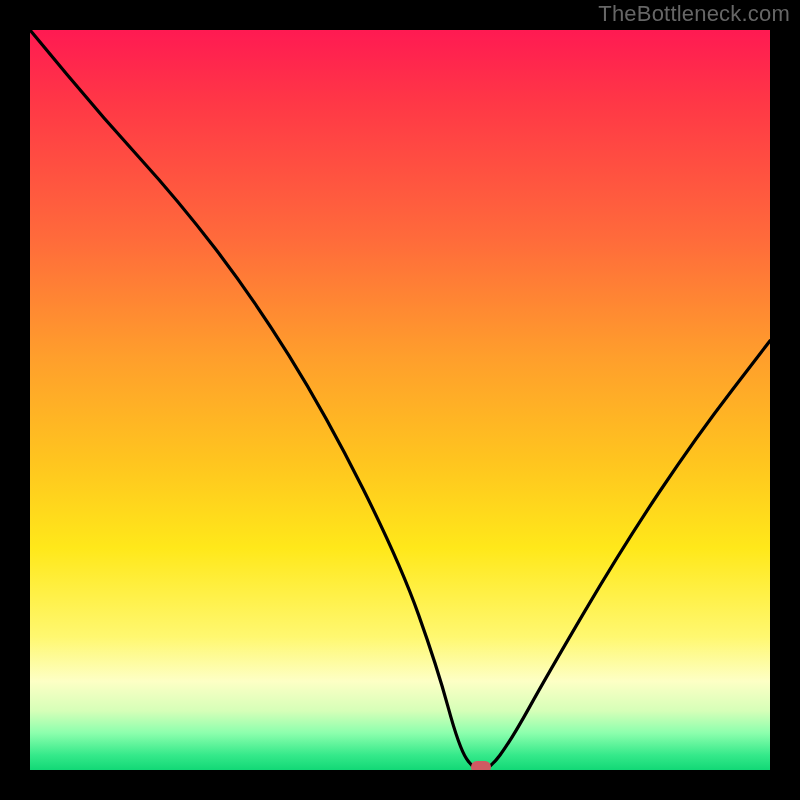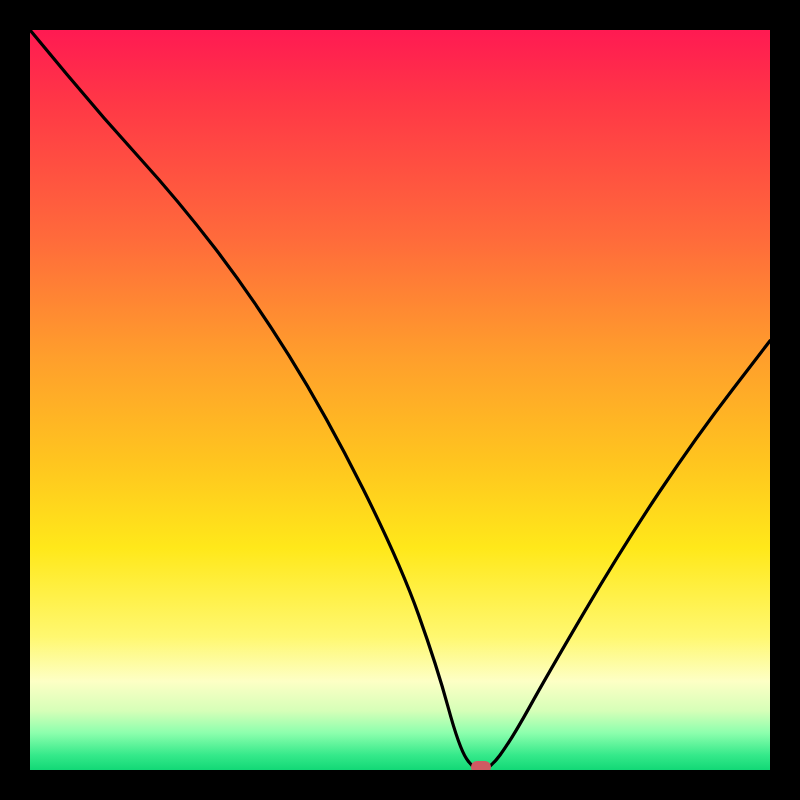--- a/index.html
+++ b/index.html
@@ -73,20 +73,21 @@
     background: #cf5a62;
     transform: translate(-50%, -50%);
     z-index: 5;
   }
 </style>
 </head>
 <body>
 
 <div class="frame">
 
+  <div class="watermark">TheBottleneck.com</div>
 
   <div class="plot-area">
 
     <div class="gradient"></div>
 
     <svg class="curve" viewBox="0 0 740 740" preserveAspectRatio="none">
       <path fill="none" stroke="#000" stroke-width="3.2" stroke-linecap="round" stroke-linejoin="round" d="M 0 0 Q 0 0 37 44.39999999999998 Q 74 88.79999999999995 111 129.49999999999994 Q 148 170.19999999999993 185 218.29999999999995 Q 222 266.4 259 325.6 Q 296 384.8 333 458.79999999999995 Q 370 532.8 388.5 584.5999999999999 Q 407.00000000000006 636.4 418.1 677.0999999999999 Q 429.2 717.8 436.6 728.9 Q 444 740 451.4 740 Q 458.8 740 469.9 725.2 Q 481 710.4 499.5 677.0999999999999 Q 518 643.8 555 580.9 Q 592 518 629 462.5 Q 666 407 703 358.9 T 740 310.8"></path>
     </svg>
 
     <div class="marker" style="left: 451.4px; top: 737px;"></div>

